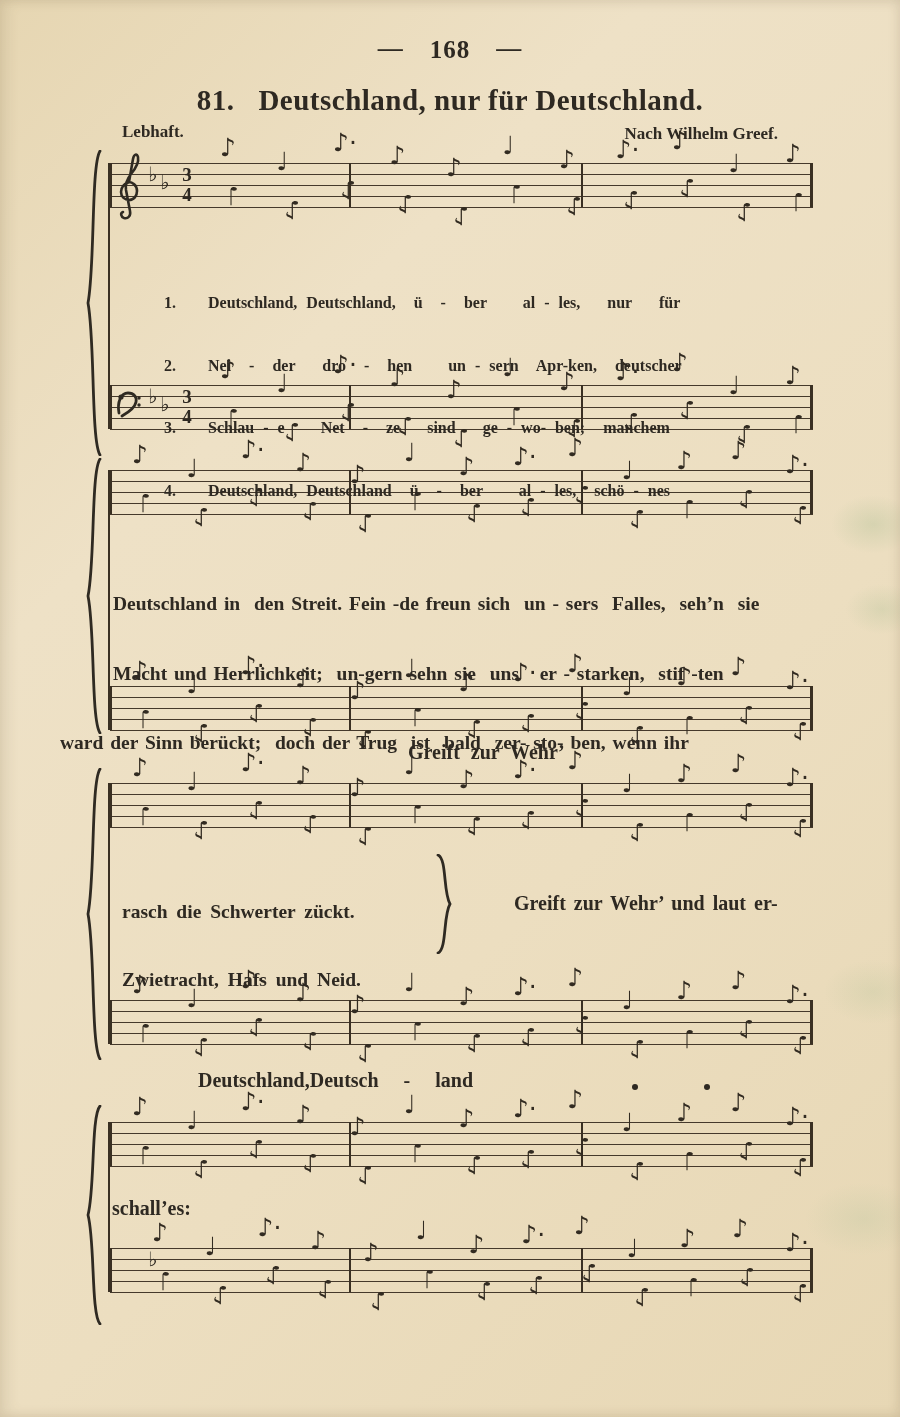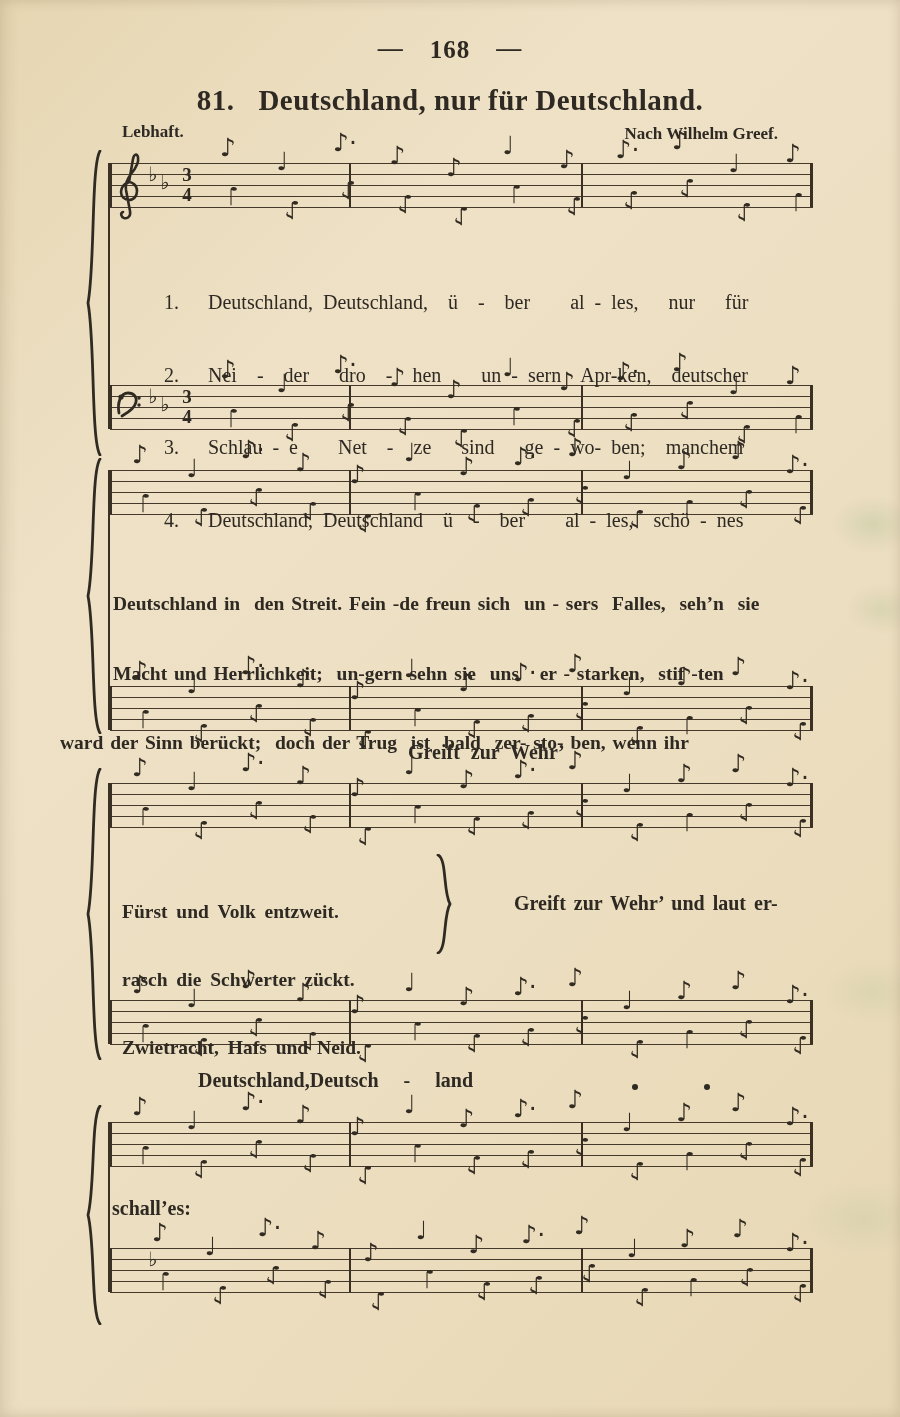--- a/index.html
+++ b/index.html
@@ -31,21 +31,21 @@
   .staff .bline.end{width:3px;}
   .note{position:absolute; font-family:"DejaVu Sans", sans-serif; font-size:25px; line-height:25px; color:#322b21;}
   .note.down{transform:rotate(180deg);}
   .flat{position:absolute; font-family:"DejaVu Sans", sans-serif; font-size:20px; line-height:20px; font-weight:700;}
   .tsig{position:absolute; width:18px; text-align:center; font-size:19px; line-height:20px; font-weight:700; font-family:"Liberation Serif",serif;}
   
   .gbrace{position:absolute; left:84px; width:20px;}
   .gbrace svg{display:block;}
   .connector{position:absolute; left:108px; width:2px; background:#3a3023;}
   
-  .verses{top:243px; left:164px; font-size:20px; font-weight:400;}
+  .verses{top:254px; left:164px; font-size:16px; font-weight:700;}
   .verse-row{height:26.5px; line-height:26.5px;}
   .vnum{display:inline-block; width:44px;}
   .vtext{word-spacing:5px;}
   .contblock{top:547px; left:0; width:900px; font-size:19.5px; font-weight:700;}
   .contblock div{height:25.5px; line-height:25.5px; word-spacing:2px;}
   .refrain-head{top:741px; left:408px; font-size:20px; font-weight:700; word-spacing:6px;}
   .bracketblock{top:856px; left:122px; font-size:19.5px; font-weight:700;}
   .bracketblock div{height:24px; line-height:24px; word-spacing:4px;}
   .rbrace{position:absolute; left:428px; top:854px; width:26px; height:100px; transform:scaleX(-1);}
   .refrain-cont{top:892px; left:514px; font-size:20px; font-weight:700; word-spacing:3px;}
@@ -408,21 +408,20 @@
 
   <div class="abs contblock pre">
     <div style="padding-left:113px">Deutschland in  den Streit. Fein -de freun sich  un - sers  Falles,  seh’n  sie</div>
     <div style="padding-left:113px">Macht und Herrlichkeit;  un-gern sehn sie  uns   er - starken,  stif -ten</div>
     <div style="padding-left:60px">ward der Sinn berückt;  doch der Trug  ist  bald  zer- sto- ben, wenn ihr</div>
   </div>
 
   <div class="abs refrain-head">Greift zur Wehr’</div>
 
   <div class="abs bracketblock pre">
-    <div>Fürst und Volk entzweit.</div>
     <div>rasch die Schwerter zückt.</div>
     <div>Zwietracht, Hafs und Neid.</div>
   </div>
   <div class="rbrace"><svg width="20" height="100" viewBox="0 0 20 100">
         <path d="M16 1 C7 5, 11 38, 4 50 C11 62, 7 95, 16 99" fill="none" stroke="#2f2a22" stroke-width="2.8" stroke-linecap="round"></path>
       </svg></div>
   <div class="abs interlude pre">Deutschland,Deutsch     -     land</div>
 
   <div class="abs refrain-cont">Greift zur Wehr’ und laut er-</div>
   <div class="staccato" style="left:632px;top:1084px"></div>

